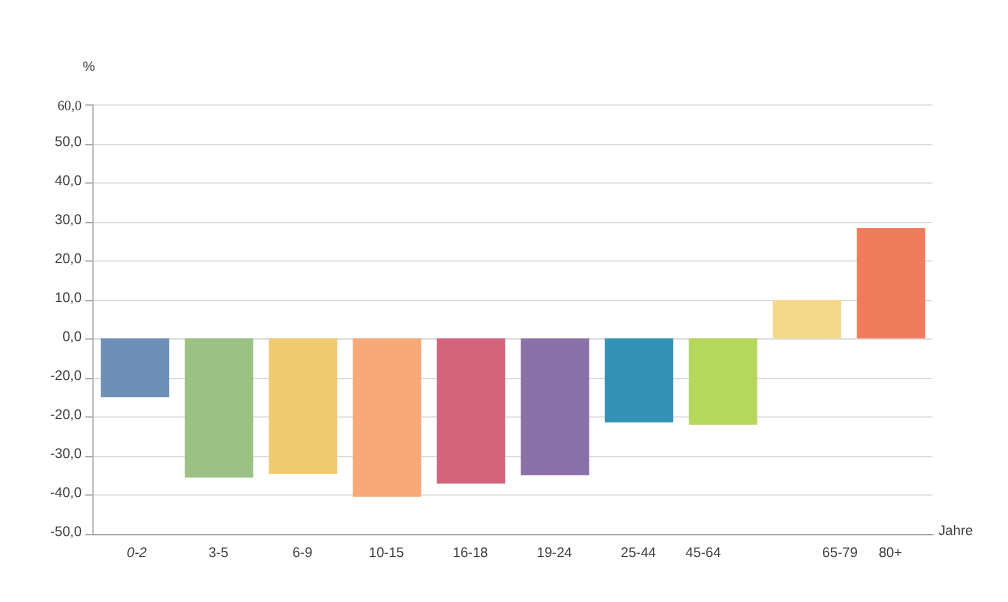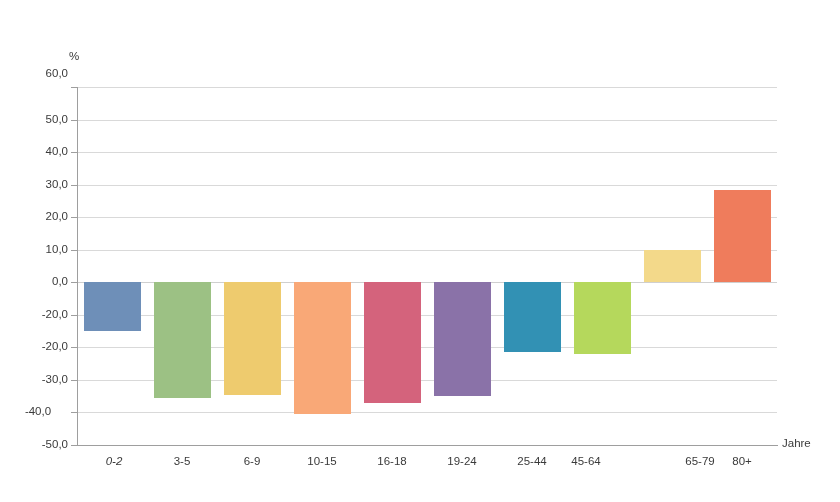--- a/index.html
+++ b/index.html
@@ -82,31 +82,31 @@
 </head>
 <body>
 
 <div id="chart-root">
 
   <div class="axis-title" id="ylabel-title">%</div>
 
   <div class="axis-title" id="xlabel-title">Jahre</div>
 
   <div id="y-labels">
-      <div class="ylabel" style="top: 68px;">60,0</div>
+      <div class="ylabel" style="top: 84px; font-family: Liberation Serif, serif;">60,0</div>
       <div class="ylabel" style="top: 114px;">50,0</div>
       <div class="ylabel" style="top: 146px;">40,0</div>
       <div class="ylabel" style="top: 179px;">30,0</div>
       <div class="ylabel" style="top: 211px;">20,0</div>
       <div class="ylabel" style="top: 244px;">10,0</div>
       <div class="ylabel" style="top: 276px;">0,0</div>
       <div class="ylabel" style="top: 309px;">-20,0</div>
       <div class="ylabel" style="top: 341px;">-20,0</div>
       <div class="ylabel" style="top: 374px;">-30,0</div>
-      <div class="ylabel" style="top: 406px; text-align: center;">-40,0</div>
+      <div class="ylabel" style="top: 406px;">-40,0</div>
       <div class="ylabel" style="top: 439px;">-50,0</div>
     </div>
 
   <div id="grid-layer">
       <div class="gridline" style="left: 77px; top: 87px; width: 700px;"></div>
       <div class="tick" style="top: 87px;"></div>
       <div class="gridline" style="left: 77px; top: 120px; width: 700px;"></div>
       <div class="tick" style="top: 120px;"></div>
       <div class="gridline" style="left: 77px; top: 152px; width: 700px;"></div>
       <div class="tick" style="top: 152px;"></div>

